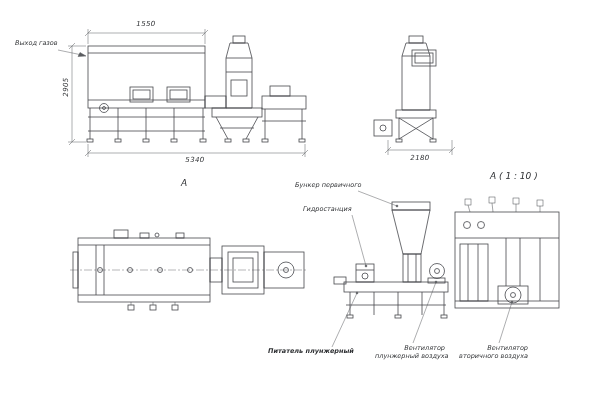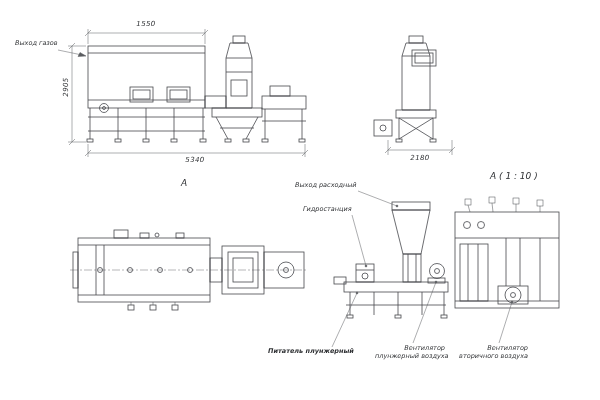--- a/index.html
+++ b/index.html
@@ -243,21 +243,21 @@
   <div class="lbl dim dim-rot" style="left:62px;top:110px;width:46px;">2905</div>
 
   <div class="lbl dim" style="left:172px;top:156px;width:46px;">5340</div>
 
   <div class="lbl dim" style="left:397px;top:154px;width:46px;">2180</div>
 
   <div class="lbl view-title" style="left:181px;top:179px;">А</div>
 
   <div class="lbl view-title" style="left:450px;top:172px;margin-left:40px;">А ( 1 : 10 )</div>
 
-  <div class="lbl note" style="left:295px;top:181px;">Выход расходный</div>
+  <div class="lbl note" style="left:295px;top:181px;">Бункер первичного</div>
 
   <div class="lbl note" style="left:303px;top:205px;text-align:center;">Гидростанция</div>
 
   <div class="lbl note" style="left:268px;top:347px;font-weight:bold;">Питатель плунжерный</div>
 
   <div class="lbl note center" style="left:375px;top:344px;width:70px;">
     <div>Вентилятор</div>
     <div>плунжерный воздуха</div>
   </div>
 

